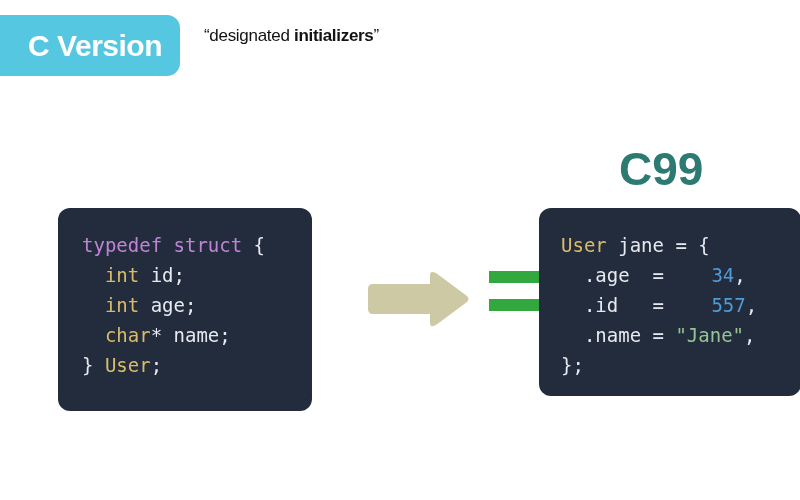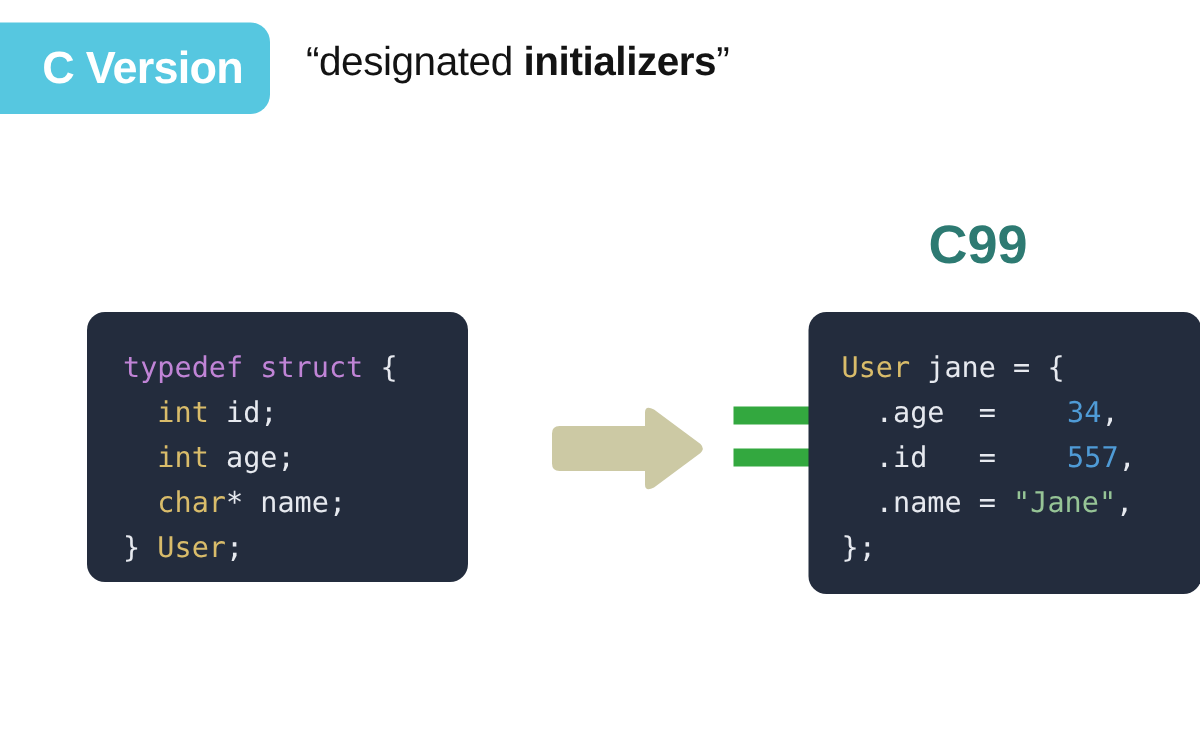--- a/index.html
+++ b/index.html
@@ -35,35 +35,35 @@
     font-size: 30px;
     font-weight: bold;
     letter-spacing: -0.5px;
     white-space: nowrap;
   }
 
   #header-subtitle {
     position: absolute;
     left: 204px;
     top: 26px;
-    font-size: 27px;
+    font-size: 17px;
     color: #131313;
     white-space: nowrap;
     letter-spacing: -0.3px;
   }
   #header-subtitle .em {
     font-weight: bold;
   }
 
   
   #version-label {
     position: absolute;
     left: 619px;
     top: 142px;
-    font-size: 36px;
+    font-size: 46px;
     font-weight: bold;
     color: #2d7a72;
     letter-spacing: 0px;
   }
 
   
   .code-block {
     position: absolute;
     background: #232c3d;
     border-radius: 12px;
@@ -72,21 +72,21 @@
     font-size: 19px;
     line-height: 30px;
     color: #e6e9ef;
     white-space: pre;
     overflow: hidden;
   }
   #code-block-left {
     left: 58px;
     top: 208px;
     width: 254px;
-    height: 180px;
+    height: 203px;
     padding: 22px 0 0 24px;
   }
   #code-block-right {
     left: 539px;
     top: 208px;
     width: 262px;
     height: 188px;
     padding: 22px 0 0 22px;
   }
 

